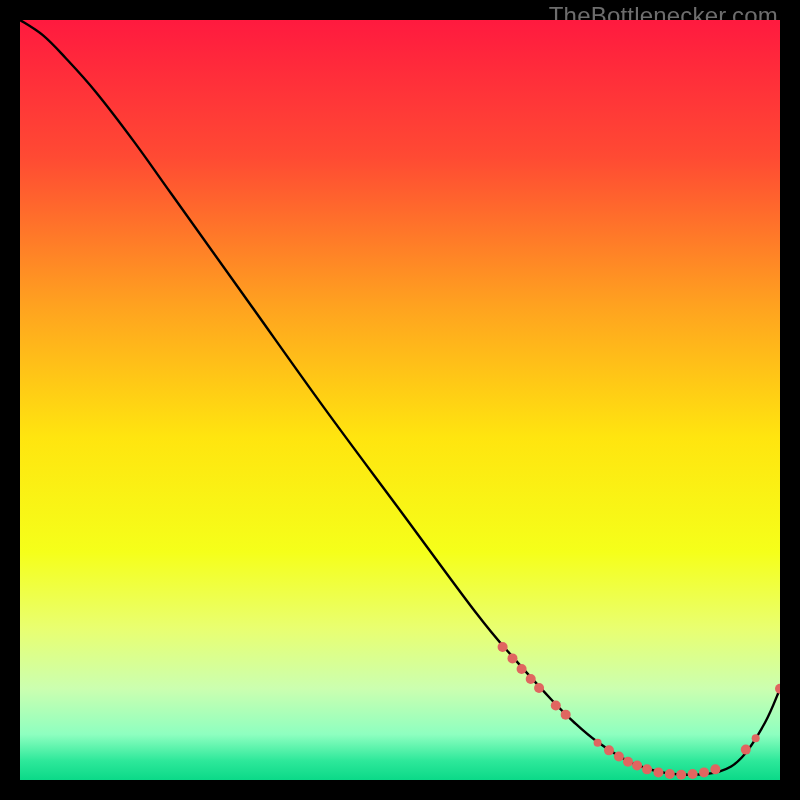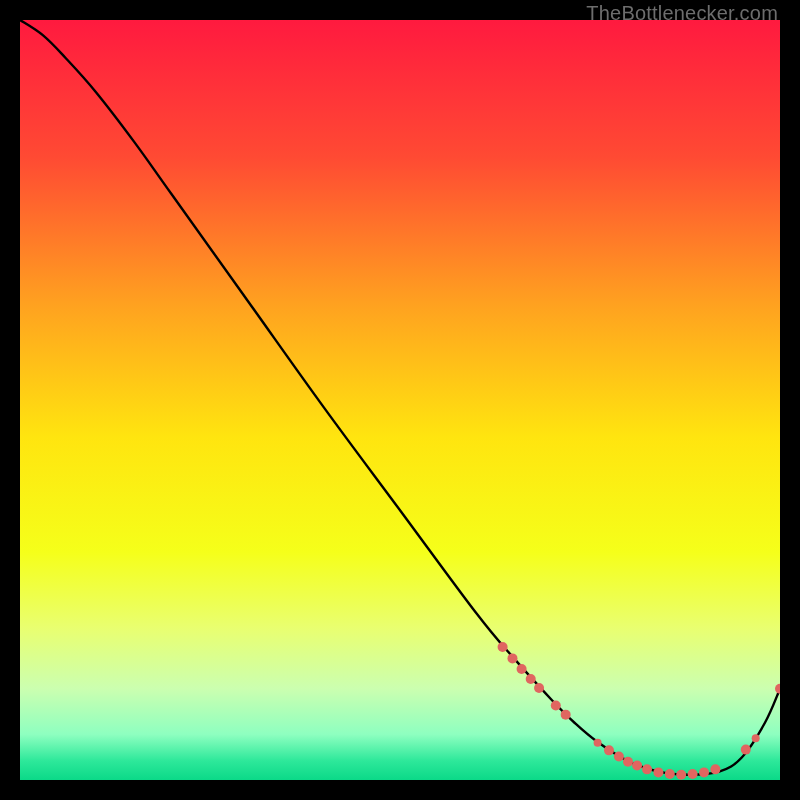--- a/index.html
+++ b/index.html
@@ -22,21 +22,21 @@
     left: 20px;
     top: 20px;
     width: 760px;
     height: 760px;
   }
   .watermark {
     position: absolute;
     top: 2px;
     right: 22px;
     color: #6d6d6d;
-    font-size: 20px;
+    font-size: 24px;
     font-weight: 500;
     letter-spacing: 0.2px;
     user-select: none;
     text-align: right;
   }
 </style>
 </head>
 <body>
 
 <div class="frame">

